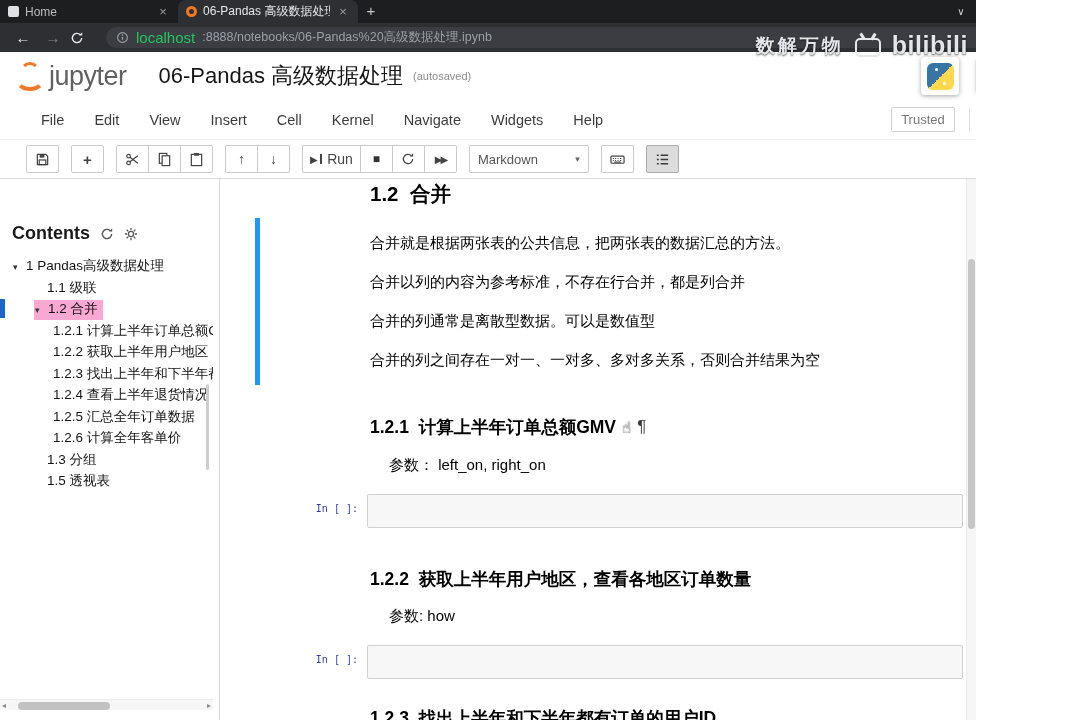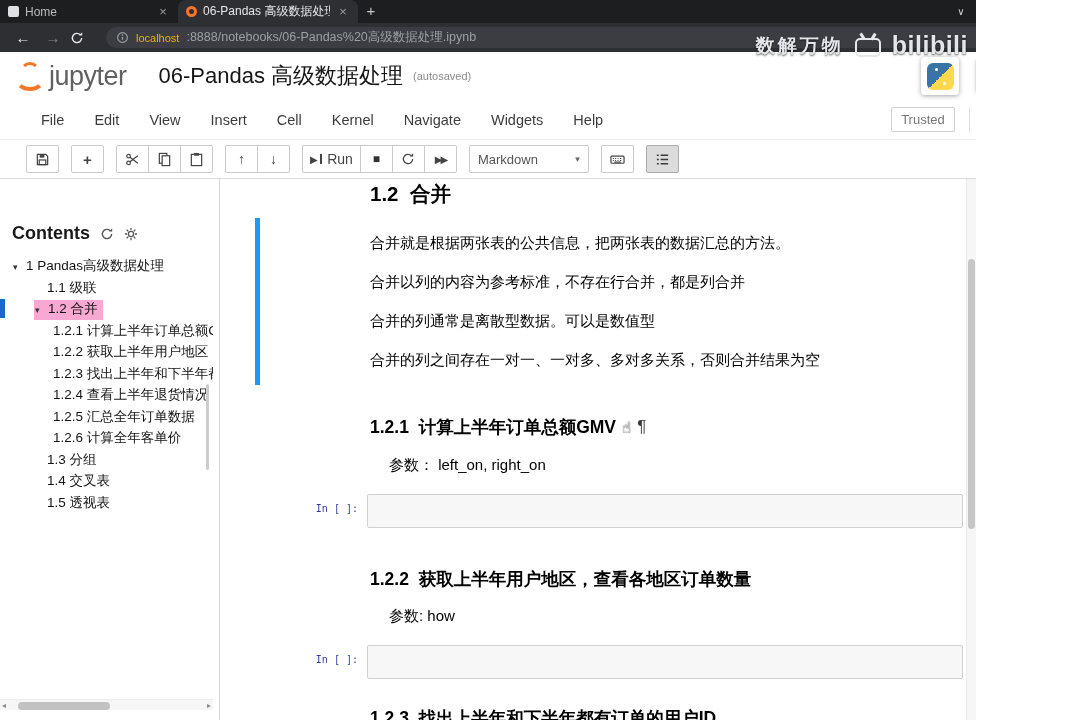--- a/index.html
+++ b/index.html
@@ -20,21 +20,21 @@
   .wincontrols { margin-left:auto; display:flex; height:23px; align-items:center; }
   .wincontrols span { width:34px; text-align:center; color:#d2d4d6; line-height:23px; }
   .wc-chev { font-size:10px; } .wc-min { font-size:11px; } .wc-max { font-size:10px; } .wc-close { font-size:14px; }
 
   
   .navbar { position:absolute; left:0; top:23px; width:1080px; height:29px; background:#2e2f33; display:flex; align-items:center; padding:0 10px; gap:4px; }
   .navbtn { width:26px; text-align:center; color:#e8eaed; font-size:15px; }
   .navbtn.dim { color:#84888c; }
   .navbtn svg { vertical-align:middle; }
   .urlbar { flex:1; height:21px; margin-left:6px; margin-right:8px; background:#3c3d42; border-radius:11px; display:flex; align-items:center; padding:0 10px; gap:7px; }
-  .url-host { color:#eab308; font-size:11px; white-space:nowrap; }
+  .url-host { color:#22c55e; font-size:15px; white-space:nowrap; }
   .url-rest { color:#9aa0a6; font-size:12.5px; white-space:nowrap; }
 
   
   .watermark { position:absolute; top:31px; right:8px; z-index:99; display:flex; align-items:center; gap:9px; color:#e4e6e9;
                text-shadow:0 1px 2px rgba(0,0,0,.55), 0 0 1px rgba(0,0,0,.45); pointer-events:none; }
   .wm-text { font-size:19px; font-weight:700; letter-spacing:3px; }
   .wm-tv { width:26px; height:19px; border:2.5px solid currentColor; border-radius:5px; position:relative; margin:4px 2px 0; }
   .wm-tv::before { content:""; position:absolute; left:4px; top:-7px; width:2.5px; height:7px; background:currentColor; transform:rotate(-32deg); }
   .wm-tv::after  { content:""; position:absolute; right:4px; top:-7px; width:2.5px; height:7px; background:currentColor; transform:rotate(32deg); }
   .wm-brand { font-size:25px; font-weight:800; letter-spacing:.5px; }
@@ -309,21 +309,20 @@
       <div class="toc-row lvl1"><span class="wrap"><span class="tri">▾</span><span class="lbl">1 Pandas高级数据处理</span></span></div>
       <div class="toc-row lvl2"><span class="wrap"><span class="lbl">1.1 级联</span></span></div>
       <div class="toc-row lvl2c active"><span class="active-bar"></span><span class="wrap"><span class="tri">▾</span><span class="lbl">1.2 合并</span></span></div>
       <div class="toc-row lvl3"><span class="wrap"><span class="lbl">1.2.1 计算上半年订单总额GMV</span></span></div>
       <div class="toc-row lvl3"><span class="wrap"><span class="lbl">1.2.2 获取上半年用户地区，查看各地区订单数量</span></span></div>
       <div class="toc-row lvl3"><span class="wrap"><span class="lbl">1.2.3 找出上半年和下半年都有订单的用户</span></span></div>
       <div class="toc-row lvl3"><span class="wrap"><span class="lbl">1.2.4 查看上半年退货情况</span></span></div>
       <div class="toc-row lvl3"><span class="wrap"><span class="lbl">1.2.5 汇总全年订单数据</span></span></div>
       <div class="toc-row lvl3"><span class="wrap"><span class="lbl">1.2.6 计算全年客单价</span></span></div>
       <div class="toc-row lvl2"><span class="wrap"><span class="lbl">1.3 分组</span></span></div>
-      <div class="toc-row lvl2"><span class="wrap"><span class="lbl">1.4 交叉表</span></span></div>
       <div class="toc-row lvl2"><span class="wrap"><span class="lbl">1.5 透视表</span></span></div>
     </div>
     <div class="sb-v"></div>
     <div class="sb-h">
       <span class="sb-arrow l">◂</span>
       <span class="thumb"></span>
       <span class="sb-arrow r">▸</span>
     </div>
   </aside>
 

